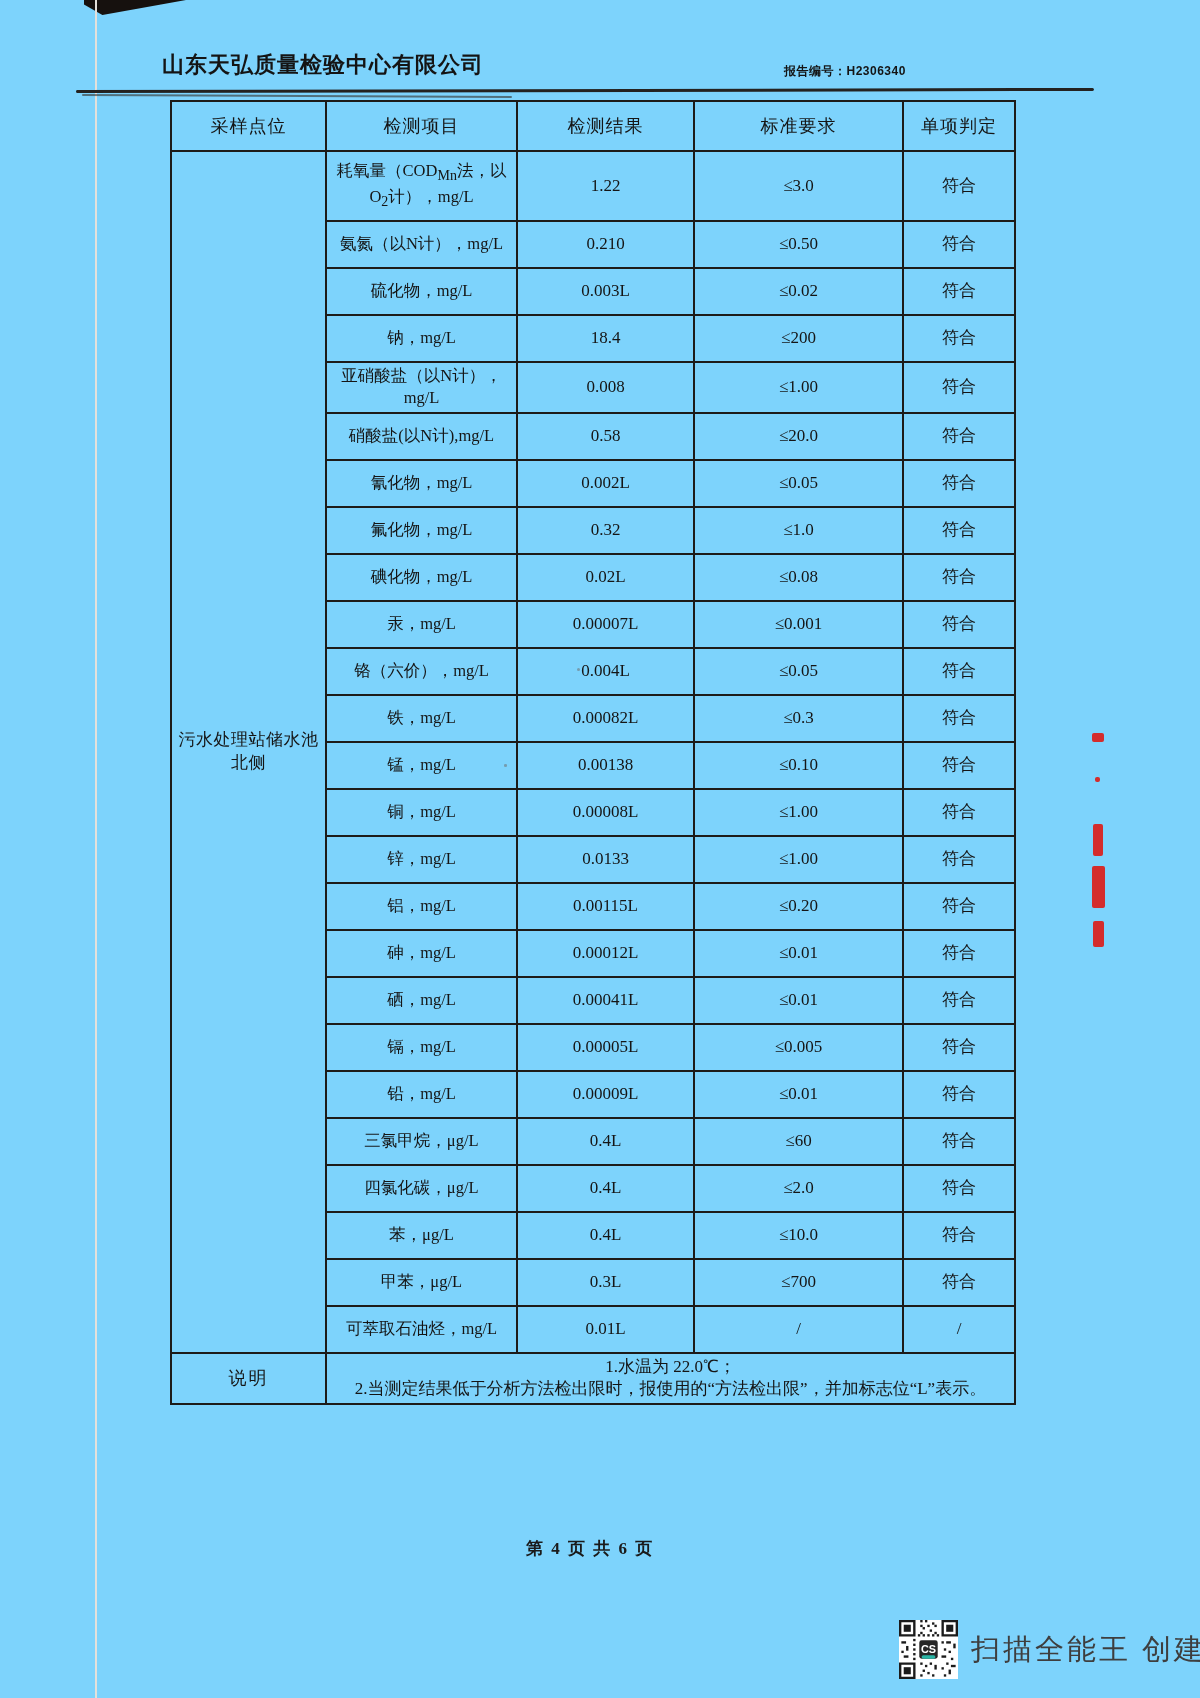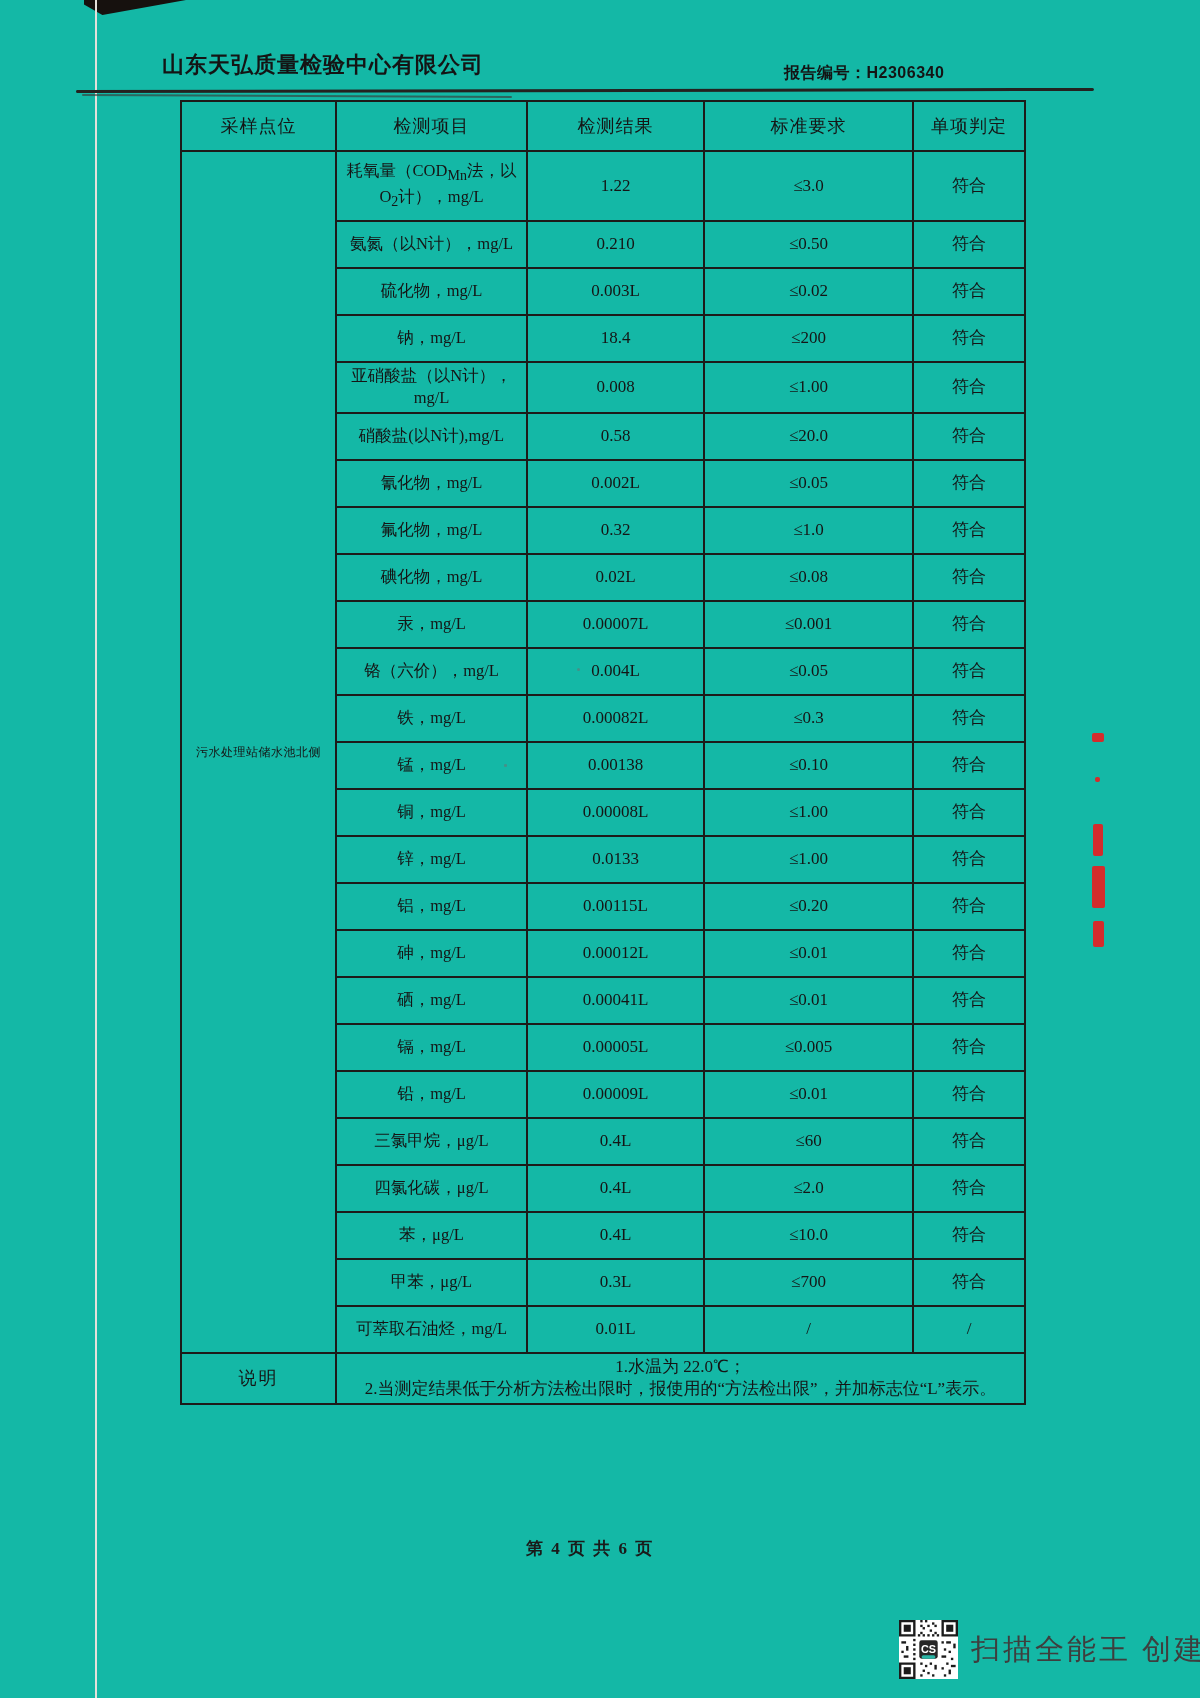--- a/index.html
+++ b/index.html
@@ -1,19 +1,19 @@
 <!DOCTYPE html>
 <html><head>
 <meta charset="utf-8">
 <style>
   html,body{margin:0;padding:0;background:#ffffff;}
   .page{
     position:relative;
     width:1200px;height:1698px;
-    background:#14b8a6;
+    background:#7dd3fc;
     font-family:"Liberation Serif","DejaVu Serif",serif;
     color:#1c1c1c;
     overflow:hidden;
   }
   
   .corner-wedge{
     position:absolute;left:84px;top:0;width:102px;height:15px;
     background:#16110e;
     clip-path:polygon(0 0,100% 0,55% 55%,18% 100%,0 30%);
     filter:blur(.4px);
@@ -26,50 +26,50 @@
 
   
   .company{
     position:absolute;left:162px;top:50px;
     font-family:"Liberation Sans","DejaVu Sans",sans-serif;
     font-weight:700;font-size:22px;letter-spacing:1px;color:#141414;
   }
   .report-no{
     position:absolute;left:784px;top:63px;
     font-family:"Liberation Sans","DejaVu Sans",sans-serif;
-    font-weight:700;font-size:16px;color:#141414;letter-spacing:.5px;
+    font-weight:700;font-size:12px;color:#141414;letter-spacing:.5px;
   }
   .header-rule-a{
     position:absolute;left:76px;top:89px;width:1018px;height:2.5px;
     background:#242220;transform:rotate(-0.12deg);border-radius:2px;
   }
   .header-rule-b{
     position:absolute;left:82px;top:95px;width:430px;height:1.5px;
     background:#3a3a38;opacity:.65;transform:rotate(0.25deg);border-radius:2px;
   }
 
   
   table.results{
-    position:absolute;left:180px;top:100px;
+    position:absolute;left:170px;top:100px;
     border-collapse:collapse;table-layout:fixed;
     width:844px;
     font-size:17px;color:#151515;padding-left:28px;
   }
   table.results th,table.results td{
     border:2px solid #1d1b19;
     text-align:center;vertical-align:middle;
     padding:2px 4px;
     line-height:1.35;
   }
   table.results thead tr{height:50px;}
   table.results tbody tr{height:47px;}
   table.results th{font-weight:400;font-size:18px;letter-spacing:1px;}
   td.item-cell{font-size:16.5px;}
   td.item-cell sub{font-size:14px;}
-  td.samp-cell{font-size:12px;line-height:1.6;letter-spacing:.5px;padding:2px 8px;}
+  td.samp-cell{font-size:17px;line-height:1.6;letter-spacing:.5px;padding:2px 8px;}
   td.notes-label-cell{font-size:18px;letter-spacing:2px;}
   td.notes-cell{
     text-align:left;padding:8px 12px 8px 12px;
     font-size:17px;line-height:1.6;
   }
   tr.notes-row{height:100px;font-family:Liberation Serif, serif;}
 
   
   .red-mark{position:absolute;border-radius:2px;filter:blur(.3px);}
 

